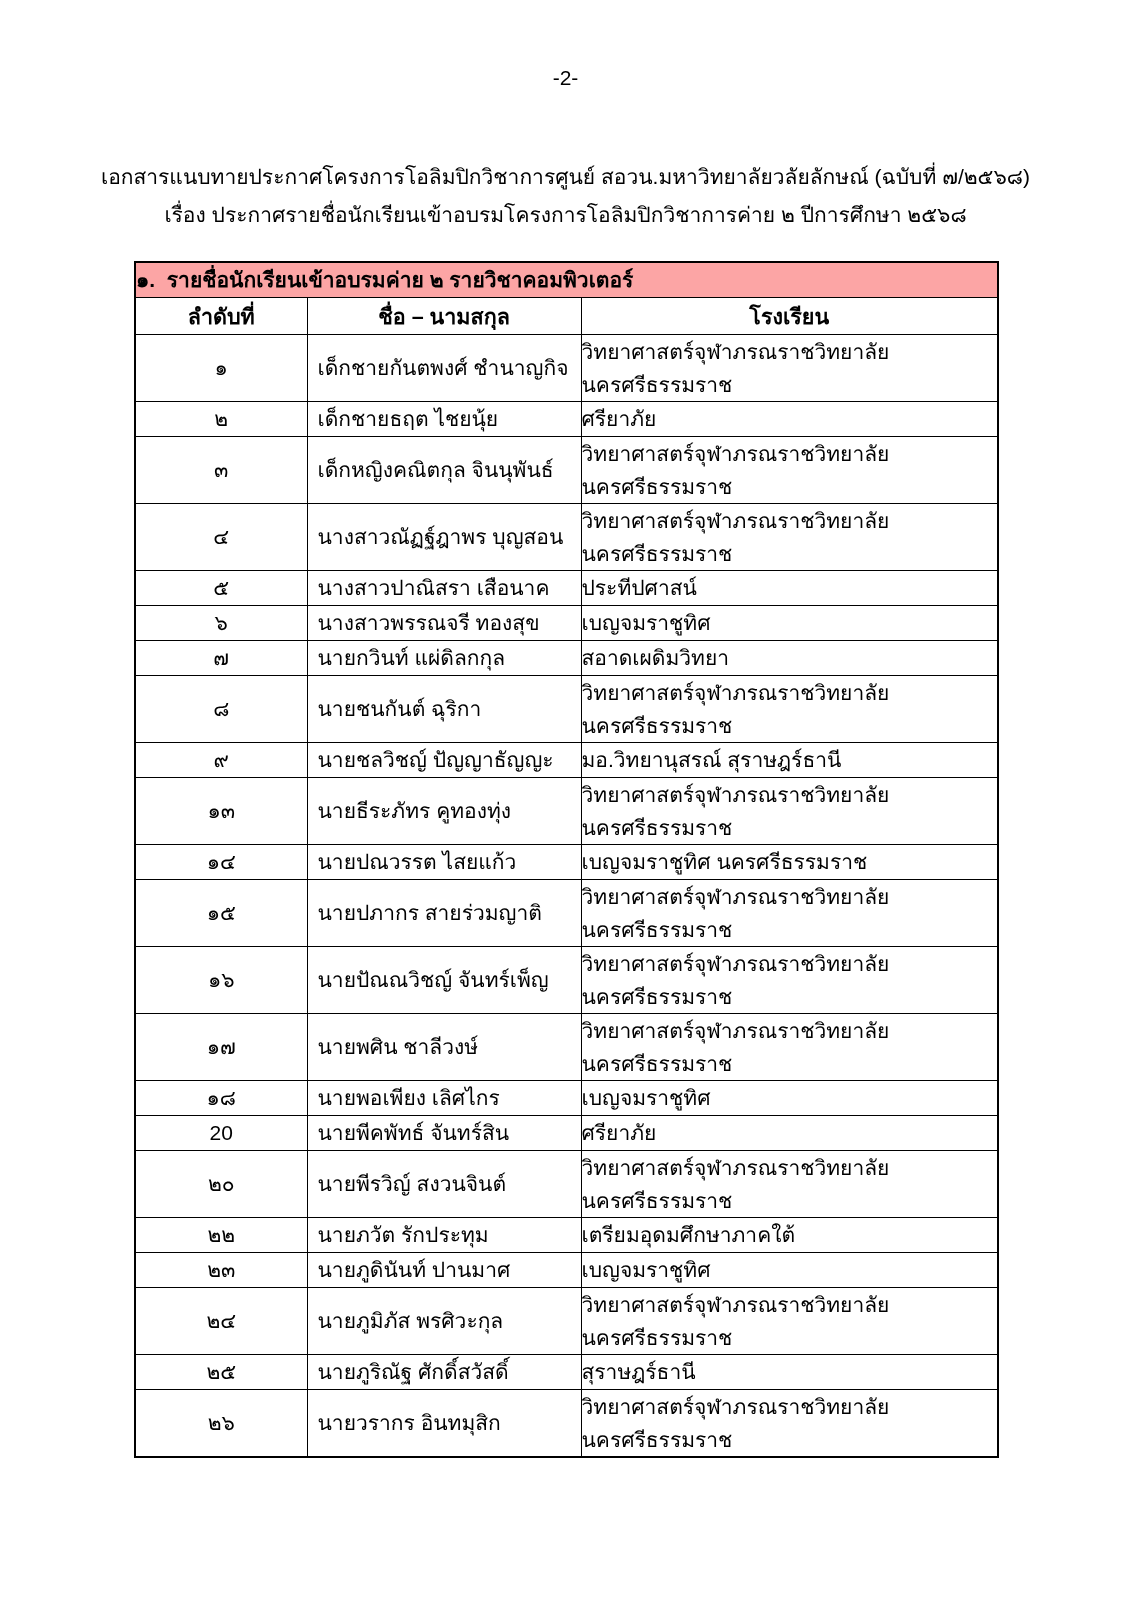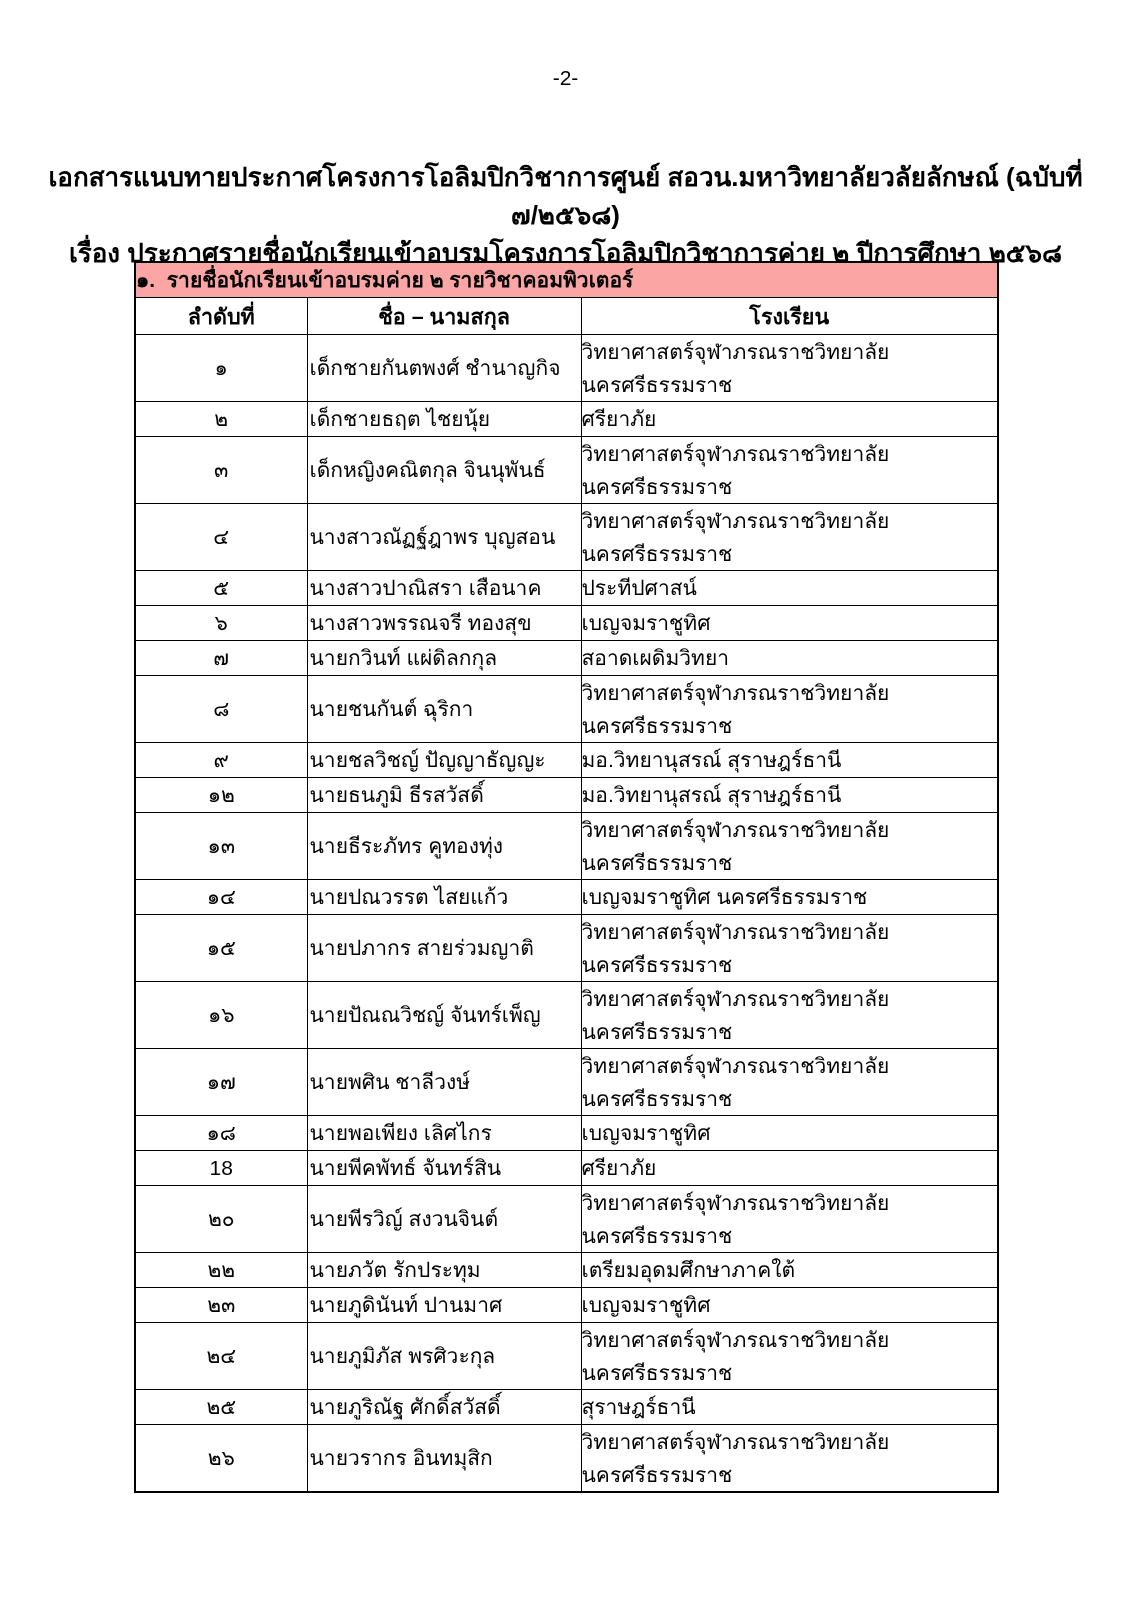--- a/index.html
+++ b/index.html
@@ -15,23 +15,22 @@
   .page-number {
     position:absolute;
     top:66px; left:0; right:0;
     text-align:center;
     font-size:21px;
   }
   .doc-header {
     position:absolute;
     top:158px; left:0; right:0;
     text-align:center;
-    font-size:26px;
+    font-size:21px;
     line-height:38px;
-    font-weight:bold;
   }
   table.student-table {
     position:absolute;
     top:261px;
     left:134px;
     width:863px;
     border-collapse:collapse;
     border:2px solid #000000;
     table-layout:fixed;
   }
@@ -54,21 +53,21 @@
     font-weight:bold;
     font-size:21.5px;
     text-align:center;
     padding:0;
   }
   .student-table td { height:35px; font-size:21px; padding:0; }
   .col-no     { width:172px; }
   .col-name   { width:274px; }
   .col-school { width:417px; }
   td.cell-no     { text-align:center; }
-  td.cell-name   { text-align:left; padding-left:2px; }
+  td.cell-name   { text-align:left; padding-left:10px; }
   td.cell-school { text-align:left; }
 </style>
 </head>
 <body>
 
 <div class="page">
 
   <div class="page-number">-2-</div>
 
   <div class="doc-header">
@@ -132,25 +131,20 @@
           <td class="cell-no">๘</td>
           <td class="cell-name">นายชนกันต์ ฉุริกา</td>
           <td class="cell-school">วิทยาศาสตร์จุฬาภรณราชวิทยาลัย นครศรีธรรมราช</td>
         </tr>
         <tr>
           <td class="cell-no">๙</td>
           <td class="cell-name">นายชลวิชญ์ ปัญญาธัญญะ</td>
           <td class="cell-school">มอ.วิทยานุสรณ์ สุราษฎร์ธานี</td>
         </tr>
         <tr>
-          <td class="cell-no">๑๒</td>
-          <td class="cell-name">นายธนภูมิ ธีรสวัสดิ์</td>
-          <td class="cell-school">มอ.วิทยานุสรณ์ สุราษฎร์ธานี</td>
-        </tr>
-        <tr>
           <td class="cell-no">๑๓</td>
           <td class="cell-name">นายธีระภัทร คูทองทุ่ง</td>
           <td class="cell-school">วิทยาศาสตร์จุฬาภรณราชวิทยาลัย นครศรีธรรมราช</td>
         </tr>
         <tr>
           <td class="cell-no">๑๔</td>
           <td class="cell-name">นายปณวรรต ไสยแก้ว</td>
           <td class="cell-school">เบญจมราชูทิศ นครศรีธรรมราช</td>
         </tr>
         <tr>
@@ -167,21 +161,21 @@
           <td class="cell-no">๑๗</td>
           <td class="cell-name">นายพศิน ชาลีวงษ์</td>
           <td class="cell-school">วิทยาศาสตร์จุฬาภรณราชวิทยาลัย นครศรีธรรมราช</td>
         </tr>
         <tr>
           <td class="cell-no">๑๘</td>
           <td class="cell-name">นายพอเพียง เลิศไกร</td>
           <td class="cell-school">เบญจมราชูทิศ</td>
         </tr>
         <tr>
-          <td class="cell-no">18</td>
+          <td class="cell-no">20</td>
           <td class="cell-name">นายพีคพัทธ์ จันทร์สิน</td>
           <td class="cell-school">ศรียาภัย</td>
         </tr>
         <tr>
           <td class="cell-no">๒๐</td>
           <td class="cell-name">นายพีรวิญ์ สงวนจินต์</td>
           <td class="cell-school">วิทยาศาสตร์จุฬาภรณราชวิทยาลัย นครศรีธรรมราช</td>
         </tr>
         <tr>
           <td class="cell-no">๒๒</td>

